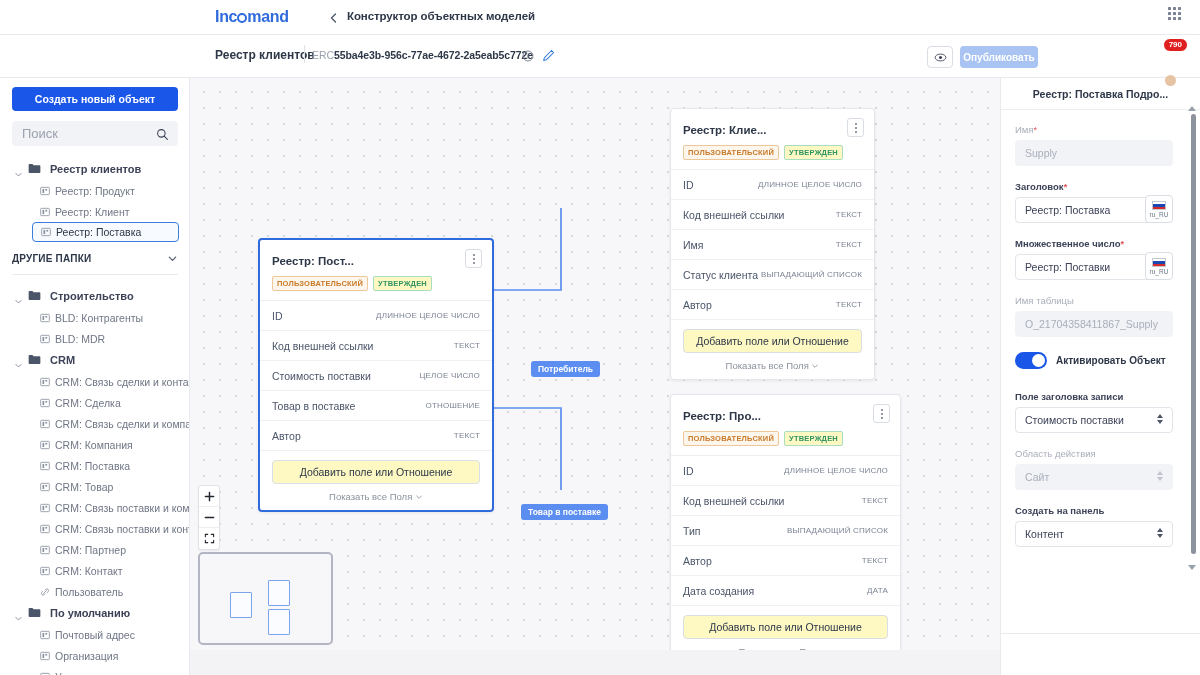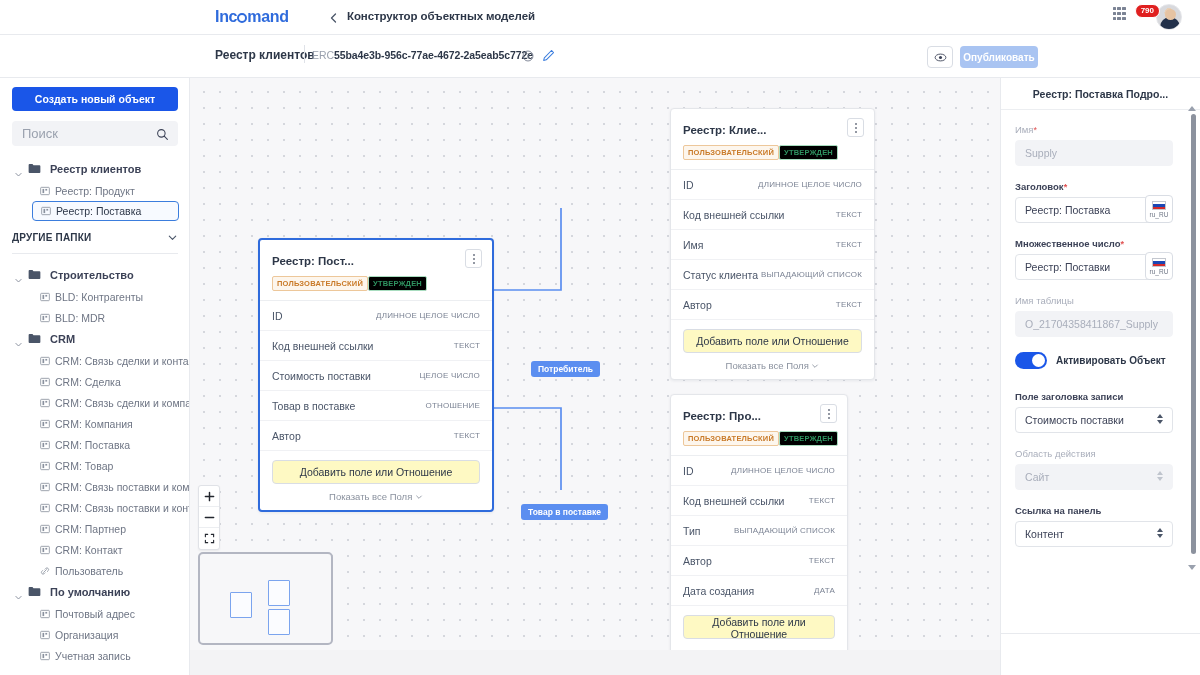--- a/index.html
+++ b/index.html
@@ -33,21 +33,21 @@
     position: absolute; left: 328px; top: 10px;
     width: 12px; height: 12px; color: #4a5568;
   }
   .page-subtitle {
     position: absolute; left: 347px; top: 10px;
     font-size: 11.5px; font-weight: bold; color: #2d3748;
     letter-spacing: -0.1px;
   }
   .topbar-right {
     position: absolute; right: 18px; top: 4px;
-    display: flex; align-items: flex-start; gap: 2px;
+    display: flex; align-items: flex-end; gap: 18px; flex-direction: column;
   }
   .grid-icon { width: 13px; height: 13px; display:grid;
     grid-template-columns: repeat(3,1fr); grid-template-rows: repeat(3,1fr);
     gap: 1.5px; margin-right: 1px; margin-top:3px;}
   .grid-icon i { background: #7b8394; border-radius: 0.5px; display:block; }
   .notif-badge {
     background: #e02020; color: #fff; font-size: 8px; font-weight: bold;
     border-radius: 9px; padding: 2px 5px; line-height: 1;
     position: relative; z-index: 3; left: 6px;
     border: 1.5px solid #fff;
@@ -183,27 +183,27 @@
   .node-title {
     font-size: 11.5px; font-weight: bold; color: #2d3748; display: inline-block;
   }
   .node-menu {
     position: absolute; right: 10px; top: 9px;
     width: 17px; height: 19px; border: 1px solid #d9dde4; border-radius: 3px;
     background: #fff; display:flex; flex-direction: column; align-items:center;
     justify-content:center; gap: 2px; cursor: pointer;
   }
   .node-menu i { width: 2px; height: 2px; border-radius: 50%; background: #6f7685; }
-  .tags { margin-top: 7px; display:flex; }
+  .tags { margin-top: 7px; display:flex; gap: 5px; }
   .tag {
     font-size: 7.5px; font-weight: bold; letter-spacing: 0.2px;
     padding: 2px 4px; border-radius: 2px;
   }
   .tag.user { color: #c97a28; border: 1px solid #edc79a; background: #fdf6ed; }
-  .tag.appr { color: #2f9461; border: 1px solid #a8ddbf; background: #000000; }
+  .tag.appr { color: #2f9461; border: 1px solid #a8ddbf; background: #fef9c3; }
 
   .field-row {
     display:flex; align-items:center; justify-content: space-between;
     padding: 0 12px; height: 30px; border-bottom: 1px solid #f0f1f4;
   }
   .field-name { font-size: 10.5px; color: #4a5568; }
   .field-type {
     font-size: 8px; color: #7b8394; text-transform: uppercase;
     letter-spacing: 0.2px;
   }
@@ -402,20 +402,28 @@
           <span class="fname">Реестр клиентов</span>
         </div>
         <div class="leaf-row">
           <span><svg width="10" height="10" viewBox="0 0 12 12">
               <rect x="0.8" y="1.6" width="10.4" height="8.8" rx="1" fill="none" stroke="#8a919e" stroke-width="1"></rect>
               <rect x="3" y="3.5" width="2" height="5" fill="#8a919e"></rect>
               <rect x="6.4" y="3.5" width="2.2" height="2" fill="#8a919e"></rect>
             </svg></span>
           <span class="lname">Реестр: Продукт</span>
         </div>
+        <div class="leaf-row">
+          <span><svg width="10" height="10" viewBox="0 0 12 12">
+              <rect x="0.8" y="1.6" width="10.4" height="8.8" rx="1" fill="none" stroke="#8a919e" stroke-width="1"></rect>
+              <rect x="3" y="3.5" width="2" height="5" fill="#8a919e"></rect>
+              <rect x="6.4" y="3.5" width="2.2" height="2" fill="#8a919e"></rect>
+            </svg></span>
+          <span class="lname">Реестр: Клиент</span>
+        </div>
         <div class="leaf-row selected">
           <span><svg width="10" height="10" viewBox="0 0 12 12">
               <rect x="0.8" y="1.6" width="10.4" height="8.8" rx="1" fill="none" stroke="#8a919e" stroke-width="1"></rect>
               <rect x="3" y="3.5" width="2" height="5" fill="#8a919e"></rect>
               <rect x="6.4" y="3.5" width="2.2" height="2" fill="#8a919e"></rect>
             </svg></span>
           <span class="lname">Реестр: Поставка</span>
         </div>
       </div>
 
@@ -661,21 +669,21 @@
             <span class="field-type">ВЫПАДАЮЩИЙ СПИСОК</span>
           </div>
           <div class="field-row">
             <span class="field-name">Автор</span>
             <span class="field-type">ТЕКСТ</span>
           </div>
           <div class="node-foot"><button class="add-field-btn">Добавить поле или Отношение</button><div class="show-all">Показать все Поля <svg width="8" height="8" viewBox="0 0 12 12" style="vertical-align:middle">
                 <path d="M2.5 4.5 L6 8 L9.5 4.5" fill="none" stroke="#8a919e" stroke-width="1.3" stroke-linecap="round" stroke-linejoin="round"></path>
               </svg></div></div>
         </div>
-        <div class="node" style="left: 480px; top: 316px; width: 178px;">
+        <div class="node" style="left: 480px; top: 316px; width: 231px;">
           <div class="node-head"><span class="node-title">Реестр: Про...</span><span class="node-menu">
               <i></i>
               <i></i>
               <i></i>
             </span><div class="tags">
               <span class="tag user">ПОЛЬЗОВАТЕЛЬСКИЙ</span>
               <span class="tag appr">УТВЕРЖДЕН</span>
             </div></div>
           <div class="field-row">
             <span class="field-name">ID</span>
@@ -795,21 +803,21 @@
         <div class="sel-wrap">
           <input class="finput readonly" readonly="" value="Сайт" style="">
           <span class="sel-caret muted">
               <i class="up"></i>
               <i class="dn"></i>
             </span>
         </div>
       </div>
 
       <div class="fgroup">
-        <div class="flabel">Ссылка на панель</div>
+        <div class="flabel">Создать на панель</div>
         <div class="sel-wrap">
           <input class="finput" readonly="" value="Контент" style="">
           <span class="sel-caret">
               <i class="up"></i>
               <i class="dn"></i>
             </span>
         </div>
       </div>
     </div>
 

